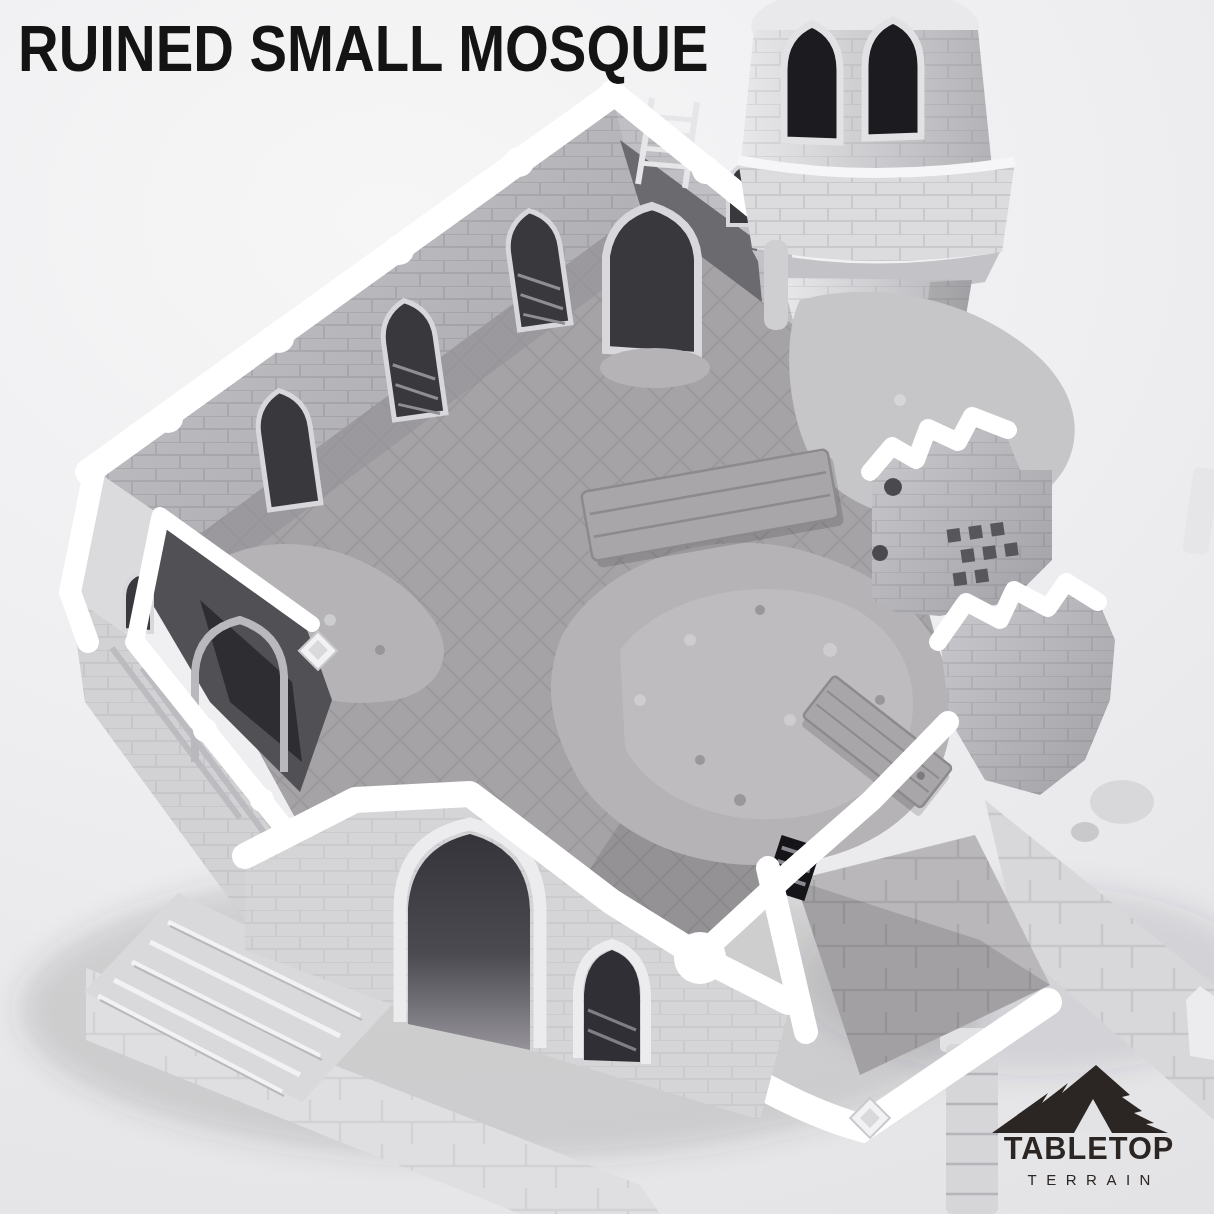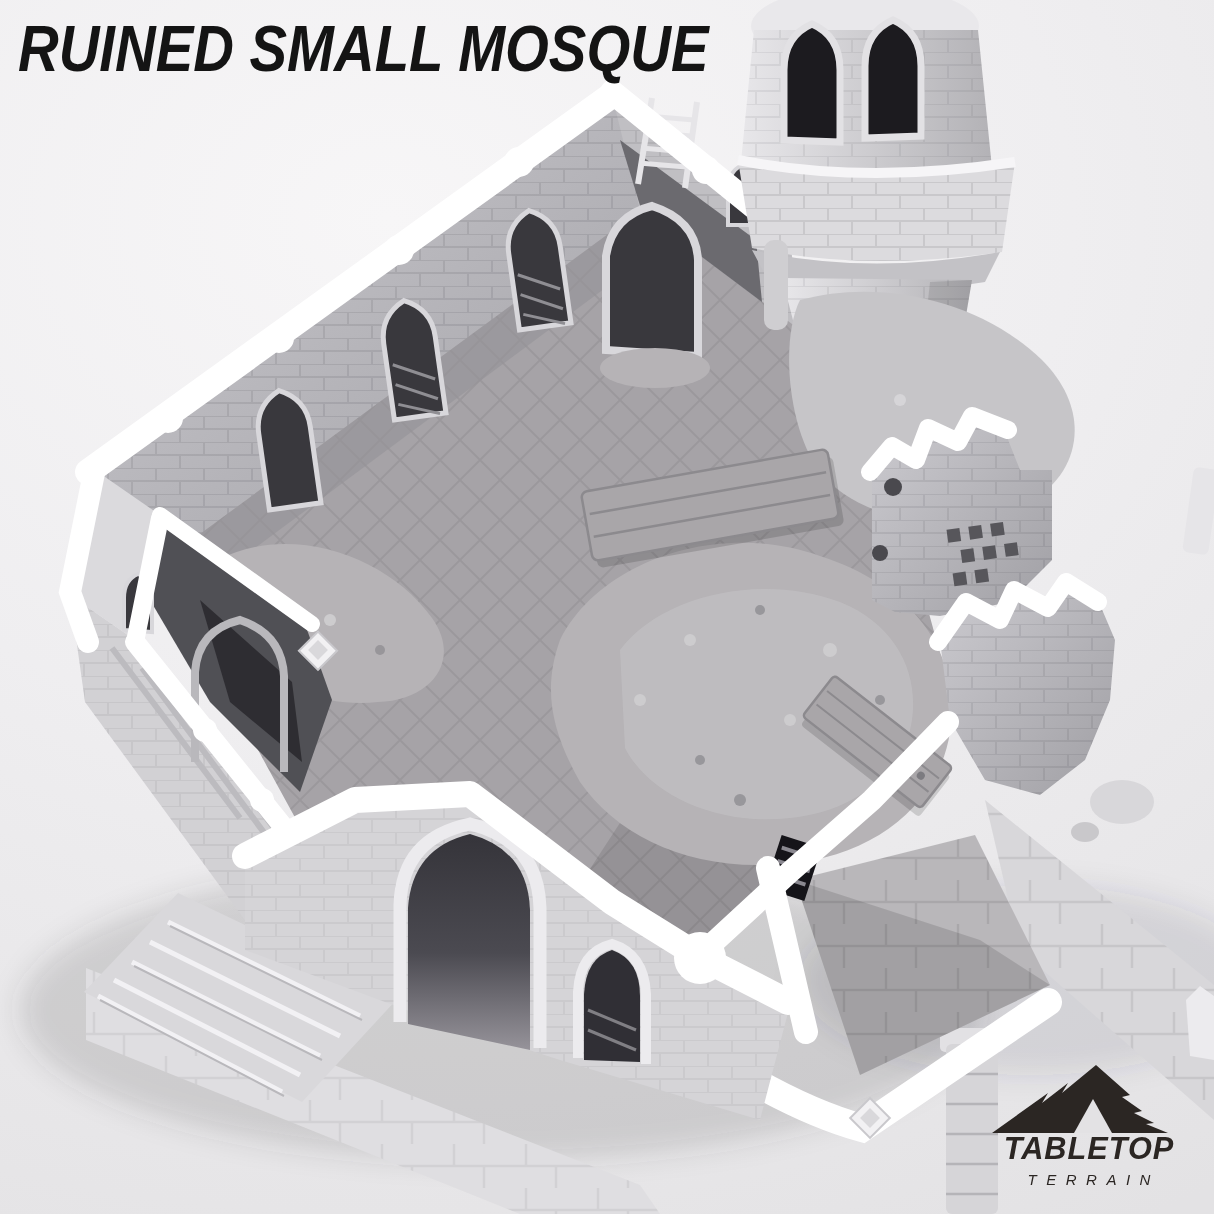--- a/index.html
+++ b/index.html
@@ -7,21 +7,21 @@
     --white:#ffffff; --stone-lightest:#f1f0f2; --stone-light:#dbdadd;
     --stone-mid:#c0bfc3; --stone:#aeadb1; --stone-dark:#949398; --stone-deep:#7a797e;
     --opening:#39383d; --opening-deep:#1c1b1f; --floor:#a6a3a7; --rubble:#b6b3b6;
   }
   html,body{margin:0;padding:0;}
   body{
     width:1214px;height:1214px;overflow:hidden;position:relative;
     font-family:"Liberation Sans",sans-serif;
     background:radial-gradient(125% 95% at 32% 18%, var(--bg-light) 0%, #efeef0 45%, var(--bg-edge) 100%);
   }
-  .stage{position:absolute;inset:0;font-style:italic;}
+  .stage{position:absolute;inset:0;}
   svg.scene{position:absolute;inset:0;width:100%;height:100%;display:block;}
   h1.title{
     position:absolute;left:18px;top:12px;margin:0;z-index:5;
     font-size:64px;font-weight:bold;letter-spacing:0;color:var(--ink);
     transform:scaleX(.88);transform-origin:left top;white-space:nowrap;
   }
   .logo{position:absolute;right:14px;bottom:26px;width:222px;z-index:5;text-align:center;color:var(--logo-ink);}
   .logo svg{display:block;margin:0 auto -4px auto;}
   .brand{font-size:31px;font-weight:bold;letter-spacing:1px;line-height:1;transform:scaleX(.99);transform-origin:center;}
   .sub{font-size:15px;font-weight:500;letter-spacing:9.5px;margin-left:9.5px;margin-top:7px;text-align:center;}

